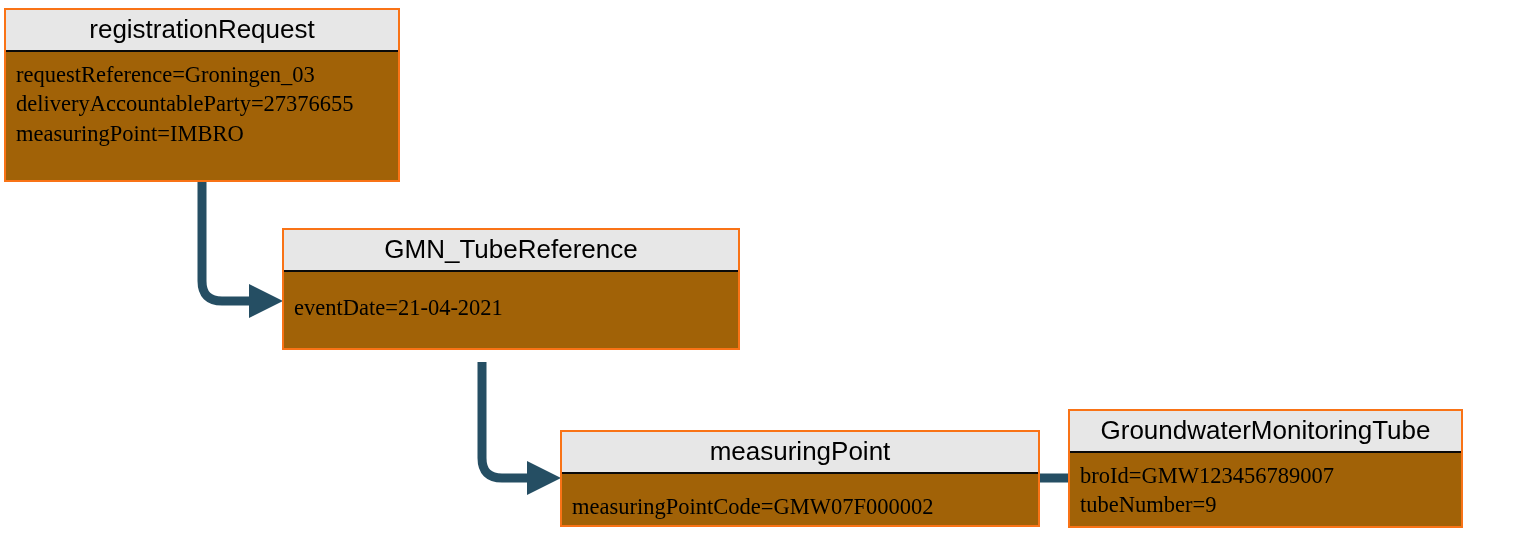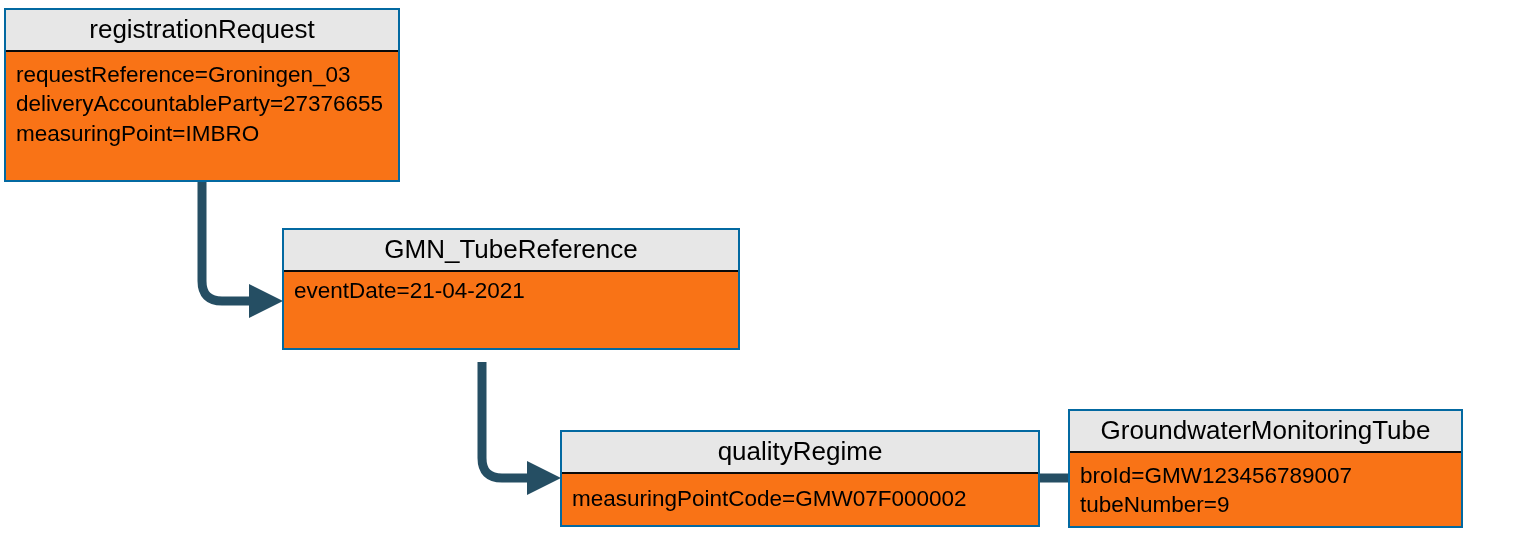--- a/index.html
+++ b/index.html
@@ -6,43 +6,43 @@
   html, body { background: #ffffff; font-family: "Liberation Sans", sans-serif; }
   .canvas {
     position: relative;
     width: 1526px;
     height: 556px;
     background: #ffffff;
     overflow: hidden;
   }
   .node {
     position: absolute;
-    background: #f97316;
-    border: 2px solid #0369a1;
+    background: #a16207;
+    border: 2px solid #f97316;
   }
   .node-header {
     background: #e7e7e7;
     border-bottom: 2px solid #0a0a0a;
     text-align: center;
     font-size: 26px;
     color: #000000;
     padding: 4px 6px 5px 6px;
     white-space: nowrap;
     overflow: hidden;
   }
   .node-body {
     padding: 8px 10px 6px 10px;
     font-size: 22.5px;
     line-height: 1.3;
     color: #000000;
     white-space: nowrap;
     overflow: hidden;
     text-align: left;
   }
-  .field { display: block; }
+  .field { display: block; font-family: Liberation Serif, serif; }
   .connectors {
     position: absolute;
     left: 0; top: 0;
     width: 1526px;
     height: 556px;
     pointer-events: none;
   }
   
   #node-registration      { left: 4px;    top: 8px;   width: 396px; height: 174px; }
   #node-tuberef           { left: 282px;  top: 228px; width: 458px; height: 122px; }
@@ -70,28 +70,28 @@
     <div class="node-header">registrationRequest</div>
     <div class="node-body">
       <span class="field">requestReference=Groningen_03</span>
       <span class="field">deliveryAccountableParty=27376655</span>
       <span class="field">measuringPoint=IMBRO</span>
     </div>
   </div>
 
   <div class="node" id="node-tuberef">
     <div class="node-header">GMN_TubeReference</div>
-    <div class="node-body" style="padding-top:4px;">
+    <div class="node-body" style="padding-top:21px;">
       <span class="field">eventDate=21-04-2021</span>
     </div>
   </div>
 
   <div class="node" id="node-measuringpoint">
-    <div class="node-header">qualityRegime</div>
-    <div class="node-body" style="padding-top:10px;">
+    <div class="node-header">measuringPoint</div>
+    <div class="node-body" style="padding-top:10px;margin-top:8px;">
       <span class="field">measuringPointCode=GMW07F000002</span>
     </div>
   </div>
 
   <div class="node" id="node-gwtube">
     <div class="node-header">GroundwaterMonitoringTube</div>
     <div class="node-body">
       <span class="field">broId=GMW123456789007</span>
       <span class="field">tubeNumber=9</span>
     </div>

